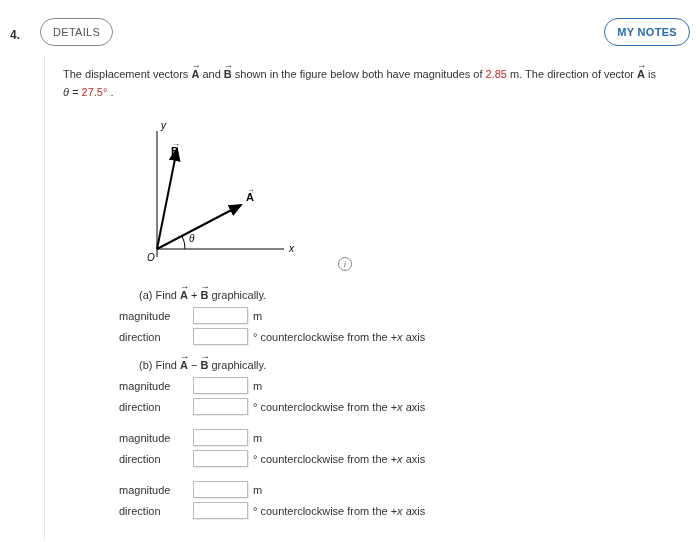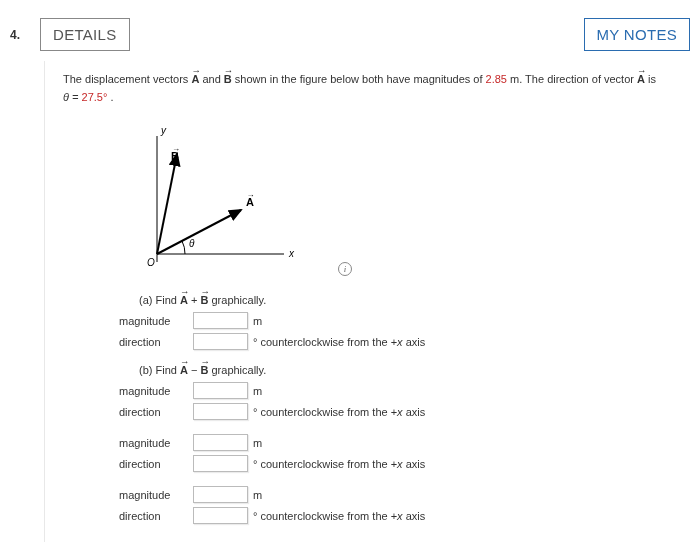--- a/index.html
+++ b/index.html
@@ -16,29 +16,29 @@
     display: flex;
     align-items: flex-start;
     margin-bottom: 10px;
     position: relative;
   }
   .qnum { font-weight: bold; font-size: 12px; padding-top: 10px; width: 30px; }
   .btn {
     border: 1px solid #999;
     background: #fff;
     padding: 7px 12px;
-    font-size: 15px;
+    font-size: 11px;
     color: #333;
     cursor: pointer;
-    border-radius: 0;
+    border-radius: 14px;
     letter-spacing: 0.3px;
     text-align: center;
   }
   .btn.details { color: #555; border-color:#888; }
-  .btn.mynotes { color: #2a6cb0; border-color: #2a6cb0; }
+  .btn.mynotes { color: #2a6cb0; border-color: #2a6cb0; font-weight: bold; }
   .btn.askteacher { color: #2a6cb0; border-color: #2a6cb0; }
   .right-buttons { margin-left: auto; display: flex; gap: 8px; }
   .body-area {
     margin-left: 34px;
     border-left: 1px solid #e8e8e8;
     padding: 10px 0 22px 18px;
   }
   .problem-text { line-height: 1.6; margin-bottom: 20px; }
   .val-red { color: #c62828; }
   .vec { font-weight: bold; }

